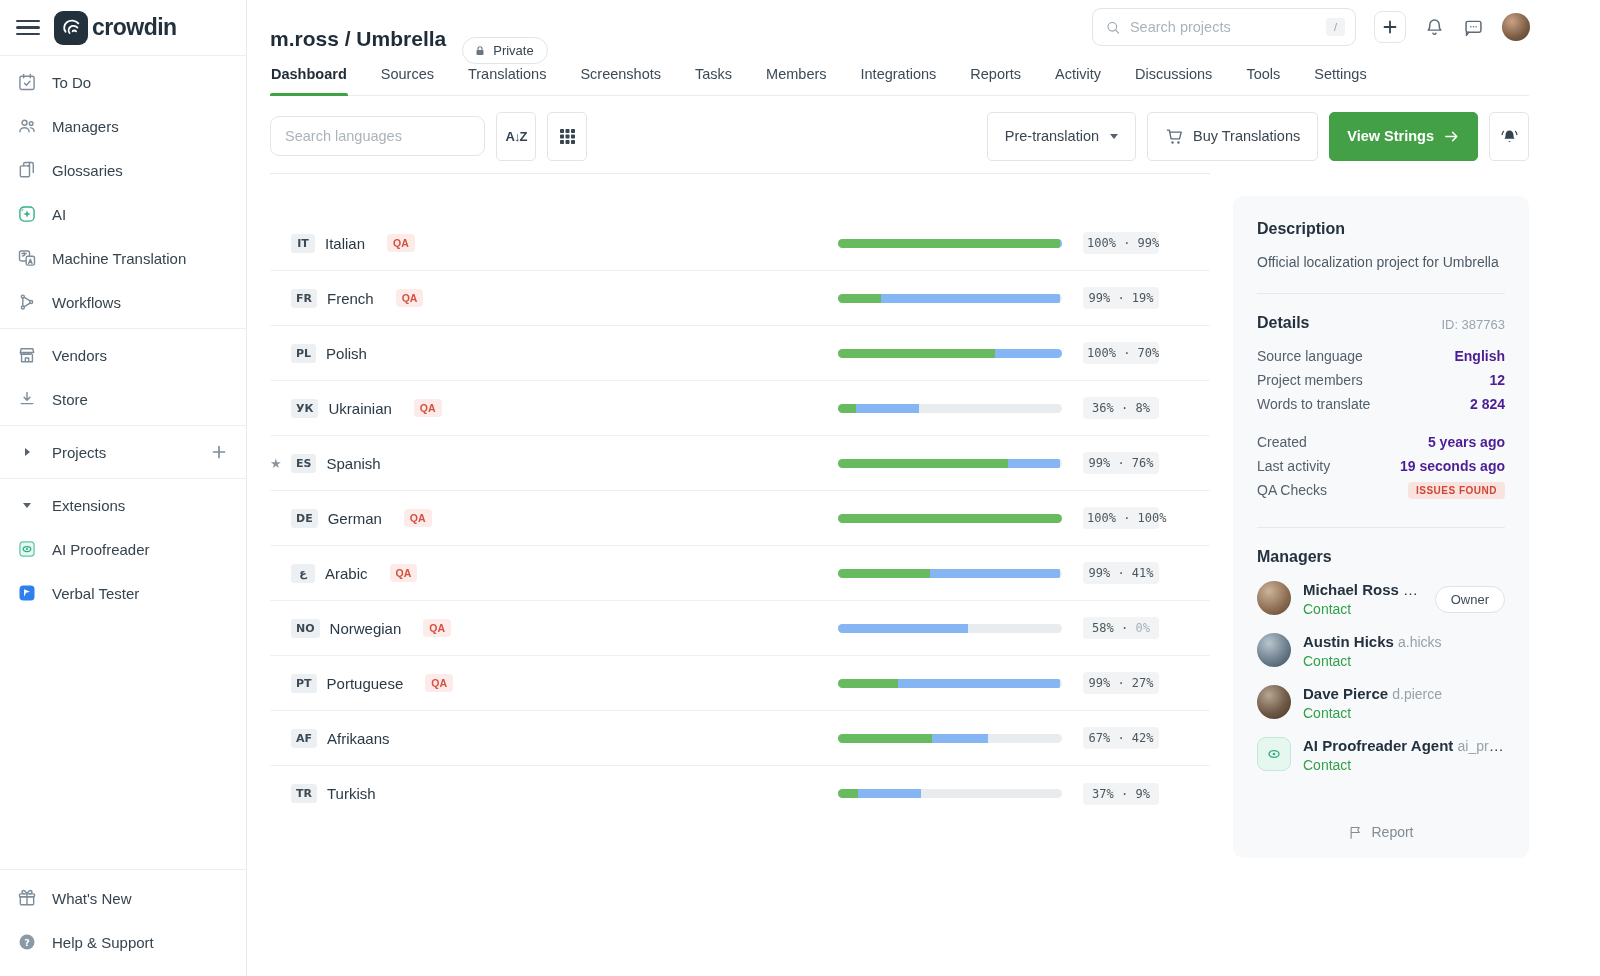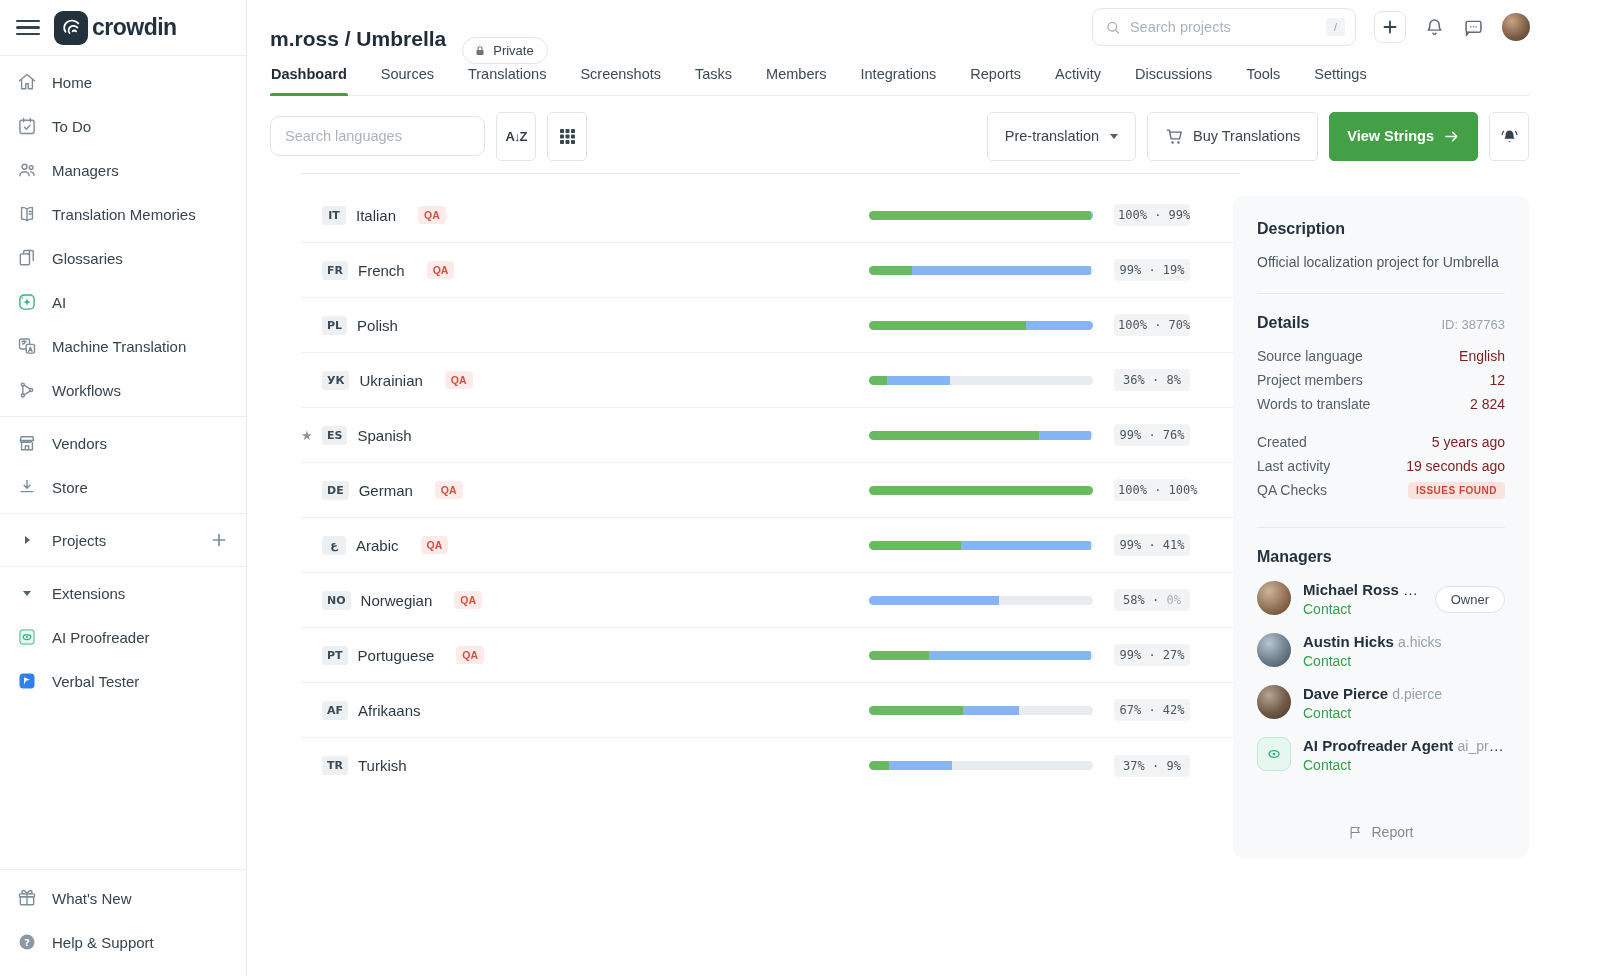--- a/index.html
+++ b/index.html
@@ -58,21 +58,21 @@
   .lang-search::placeholder { color:#aab3bb; }
   .tool-btn { height:49px; border:1px solid #e1e5e8; border-radius:5px; background:#fff; display:flex; align-items:center; justify-content:center; gap:9px; cursor:pointer; font-size:14.5px; color:#39454f; font-family:inherit; padding:0 17px; }
   .sq { width:40px; padding:0; }
   .az-glyph { font-size:13px; font-weight:700; color:#33424e; letter-spacing:-1px; }
   .toolbar .gap { margin-left:11px; }
   .toolbar .spacer { flex:1; }
   .caret { width:0; height:0; border-left:4.5px solid transparent; border-right:4.5px solid transparent; border-top:5px solid #55616c; margin-left:2px; }
   .btn-green { background:#43a047; border-color:#43a047; color:#fff; font-weight:600; }
 
   
-  .lang-list { position:absolute; left:23px; top:173px; width:940px; border-top:1px solid #e9ecee; padding-top:14px;margin-left:31px; }
+  .lang-list { position:absolute; left:23px; top:173px; width:940px; border-top:1px solid #e9ecee; padding-top:42px; }
   .lang-row { position:relative; height:55px; display:flex; align-items:center; border-bottom:1px solid #eef1f3; cursor:pointer; }
   .lang-row:last-child { border-bottom:none; }
   .star { width:16px; font-size:13px; color:#8a949d; margin-right:5px; text-align:left; }
   .code { font-family:"DejaVu Sans","DejaVu Sans Mono",sans-serif; font-size:11px; font-weight:700; color:#3c4a56; background:#edf0f2; border-radius:3px; padding:3px 5px; min-width:24px; text-align:center; margin-right:10px; }
   .lname { font-size:15px; font-weight:500; color:#2b3945; }
   .qa { font-size:10.5px; font-weight:700; color:#d4503e; background:#fcebe9; border-radius:4px; padding:3px 6px; margin-left:22px; }
   .bar { position:absolute; left:568px; top:50%; margin-top:-4.5px; width:224px; height:9px; background:#e9ecef; border-radius:5px; overflow:hidden; display:flex; }
   .bar .seg-g { height:100%; background:#68ba5f; }
   .bar .seg-b { height:100%; background:#85b6f3; }
   .pct { position:absolute; left:813px; width:76px; text-align:center; font-family:"DejaVu Sans Mono",monospace; font-size:12px; color:#4c565e; background:#f1f3f4; border-radius:4px; padding:4px 4px; white-space:nowrap; }
@@ -80,21 +80,21 @@
 
   
   .panel { position:absolute; left:986px; top:196px; width:296px; height:662px; background:#f8f9fa; border-radius:10px; padding:24px 24px 18px; display:flex; flex-direction:column; }
   .panel h3 { font-size:16px; font-weight:700; color:#243240; }
   .panel-desc-text { font-size:14px; color:#4c5a66; margin-top:15px; line-height:1.4; }
   .panel hr { border:none; border-top:1px solid #e7eaed; margin:20px 0; }
   .details-head { display:flex; align-items:flex-end; justify-content:space-between; margin-bottom:16px; }
   .proj-id { font-size:13px; color:#9aa4ad; }
   .kv { display:flex; justify-content:space-between; font-size:14px; margin-bottom:8px; }
   .kv .k { color:#53606c; }
-  .kv .v { color:#7f1d1d; }
+  .kv .v { color:#4c1d95;font-weight:bold; }
   .kv-gap { height:14px; }
   .issues-badge { background:#f9e3df; color:#cf4637; font-size:10px; font-weight:700; letter-spacing:.5px; border-radius:4px; padding:3px 8px; }
   .mgr-row { display:flex; align-items:flex-start; gap:12px; margin-top:15px; }
   .mgr-avatar { width:34px; height:34px; border-radius:50%; flex:0 0 34px; }
   .av1 { background:radial-gradient(circle at 35% 30%, #cdb49a, #8a6b50 60%, #54402f); }
   .av2 { background:radial-gradient(circle at 35% 30%, #b9c6cf, #6d7f8d 55%, #3c4a56); }
   .av3 { background:radial-gradient(circle at 35% 30%, #b6a693, #6f5a46 55%, #433527); }
   .mgr-avatar.agent { border-radius:9px; background:#e6f7f0; border:1px solid #bfe8da; display:flex; align-items:center; justify-content:center; }
   .mgr-info { flex:1; min-width:0; }
   .mgr-name-line { font-size:15px; white-space:nowrap; overflow:hidden; text-overflow:ellipsis; }
@@ -123,53 +123,36 @@
         </svg>
       </span>
       <span class="logo-text">crowdin</span>
     </div>
   </div>
 
   <nav class="sb-nav">
     <div class="sb-item">
       <span class="sb-icon">
           <svg width="20" height="20" viewBox="0 0 24 24" class="stroke-ic">
-            <path d="M3 10.5 12 3l9 7.5M5.5 8.8V20h5v-6h3v6h5V8.8"></path>
-          </svg>
-        </span>
-      <span>Home</span>
-    </div>
-    <div class="sb-item">
-      <span class="sb-icon">
-          <svg width="20" height="20" viewBox="0 0 24 24" class="stroke-ic">
             <rect x="3.5" y="5" width="17" height="16" rx="2"></rect>
             <path d="M8 3v4M16 3v4M9 13.5l2.3 2.3L15.5 11"></path>
           </svg>
         </span>
       <span>To Do</span>
     </div>
     <div class="sb-item">
       <span class="sb-icon">
           <svg width="20" height="20" viewBox="0 0 24 24" class="stroke-ic">
             <circle cx="9" cy="8" r="3"></circle>
             <path d="M3.5 19c0-3 2.5-5 5.5-5s5.5 2 5.5 5"></path>
             <circle cx="17" cy="9" r="2.2"></circle>
             <path d="M16.5 14.2c2.3.3 4 2 4 4.3"></path>
           </svg>
         </span>
       <span>Managers</span>
-    </div>
-    <div class="sb-item">
-      <span class="sb-icon">
-          <svg width="20" height="20" viewBox="0 0 24 24" class="stroke-ic">
-            <path d="M12 6c-1.6-1.4-3.6-2-6.5-2v14c2.9 0 4.9.6 6.5 2 1.6-1.4 3.6-2 6.5-2V4c-2.9 0-4.9.6-6.5 2zM12 6v14"></path>
-            <path d="M14.5 9h2.5M14.5 12h2.5"></path>
-          </svg>
-        </span>
-      <span>Translation Memories</span>
     </div>
     <div class="sb-item">
       <span class="sb-icon">
           <svg width="20" height="20" viewBox="0 0 24 24" class="stroke-ic">
             <rect x="4" y="7" width="11" height="13" rx="1.5"></rect>
             <path d="M8 7V4.5A1.5 1.5 0 0 1 9.5 3H18a1.5 1.5 0 0 1 1.5 1.5V15"></path>
             <path d="M15 3v5l-2-1.3"></path>
           </svg>
         </span>
       <span>Glossaries</span>

